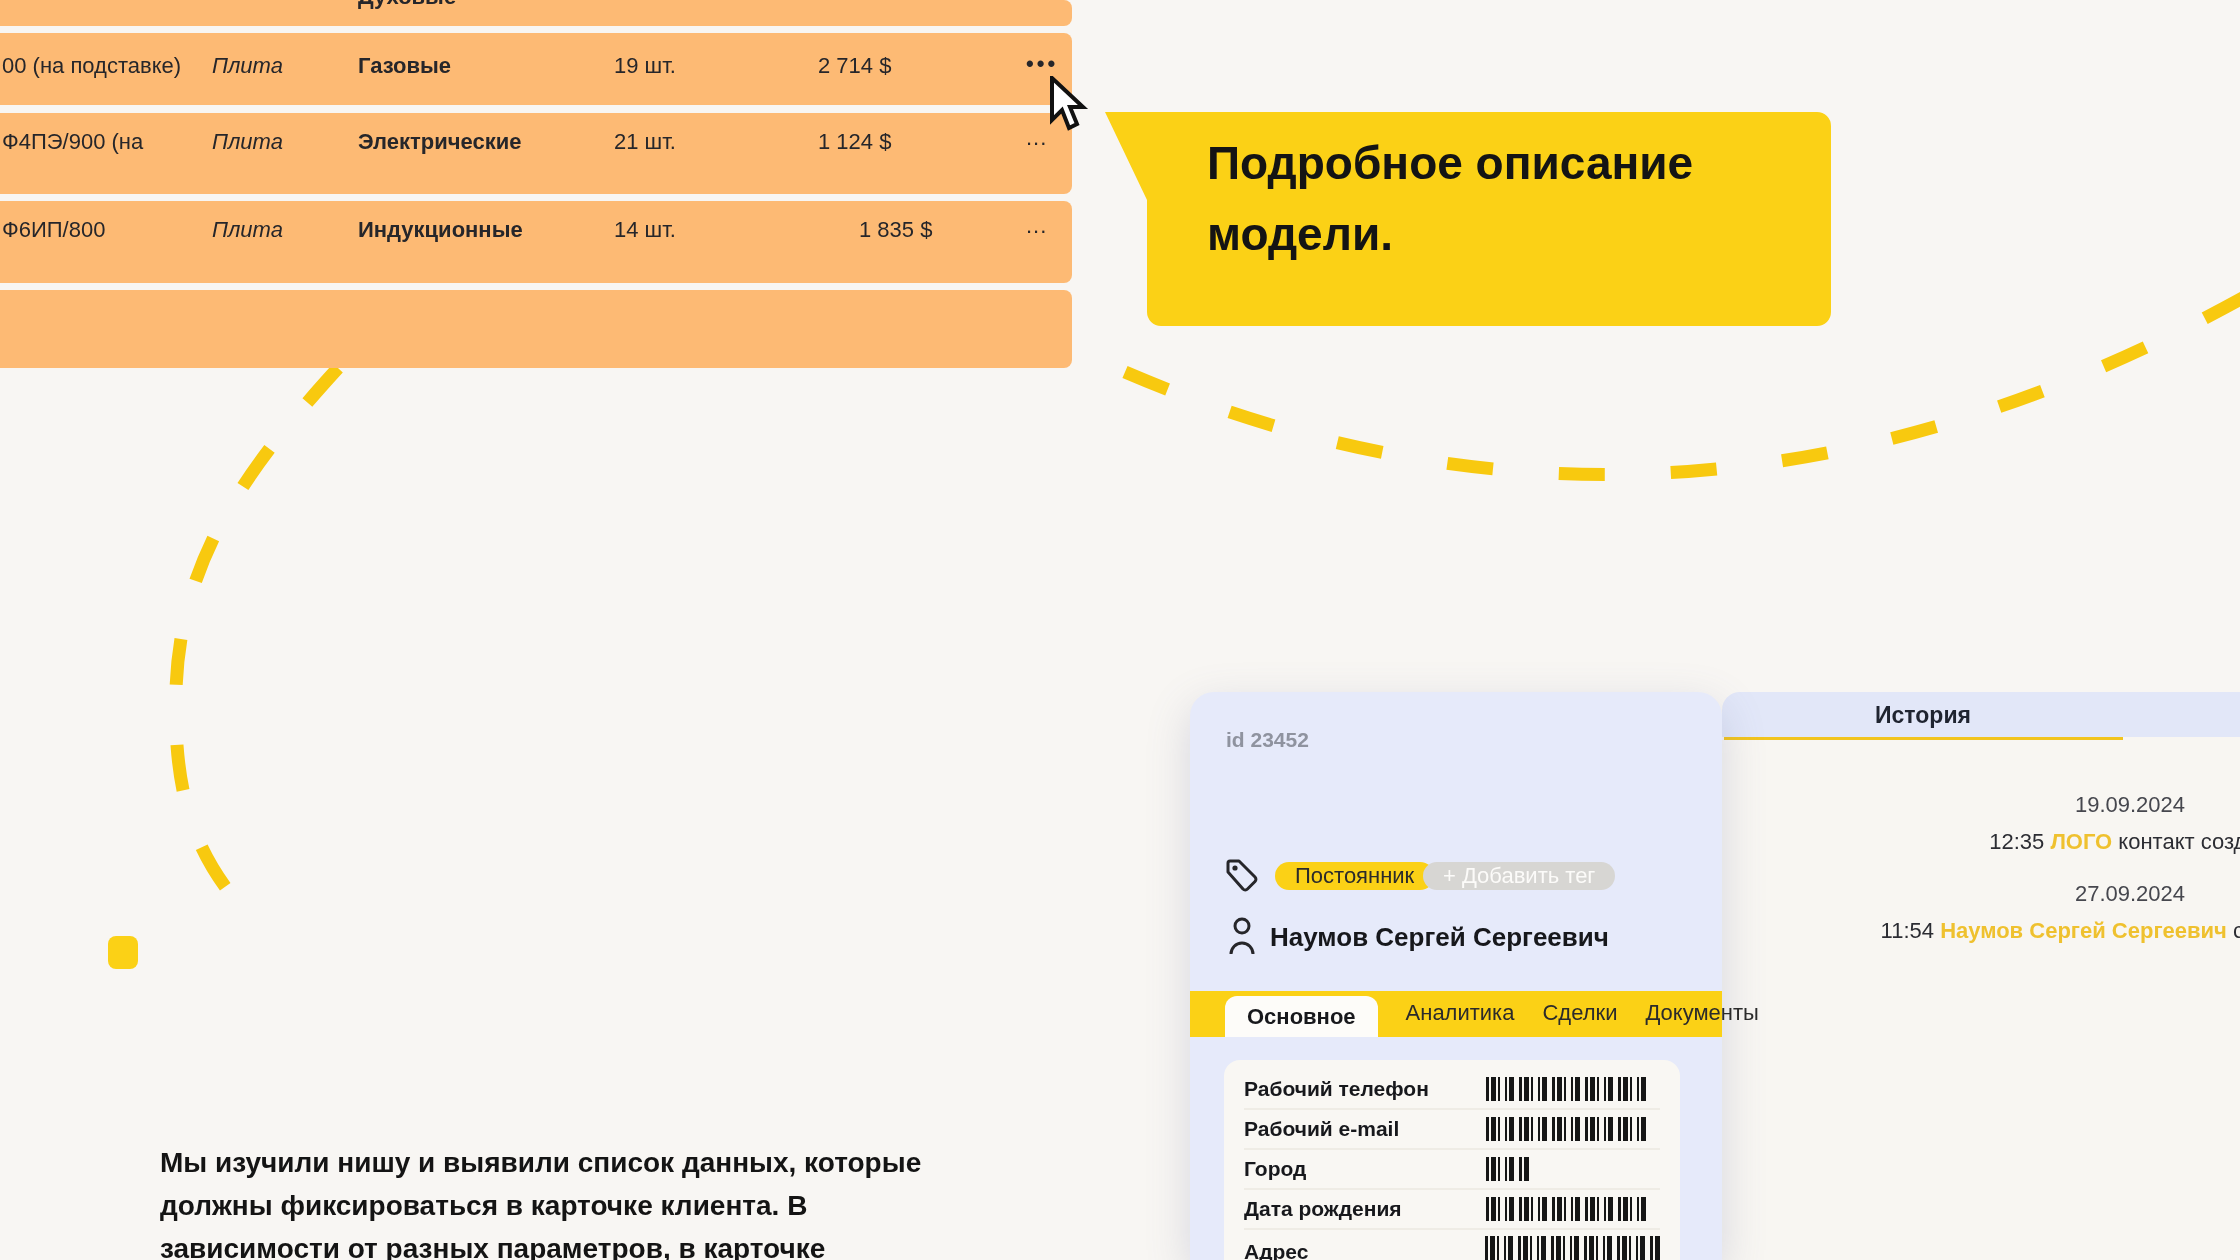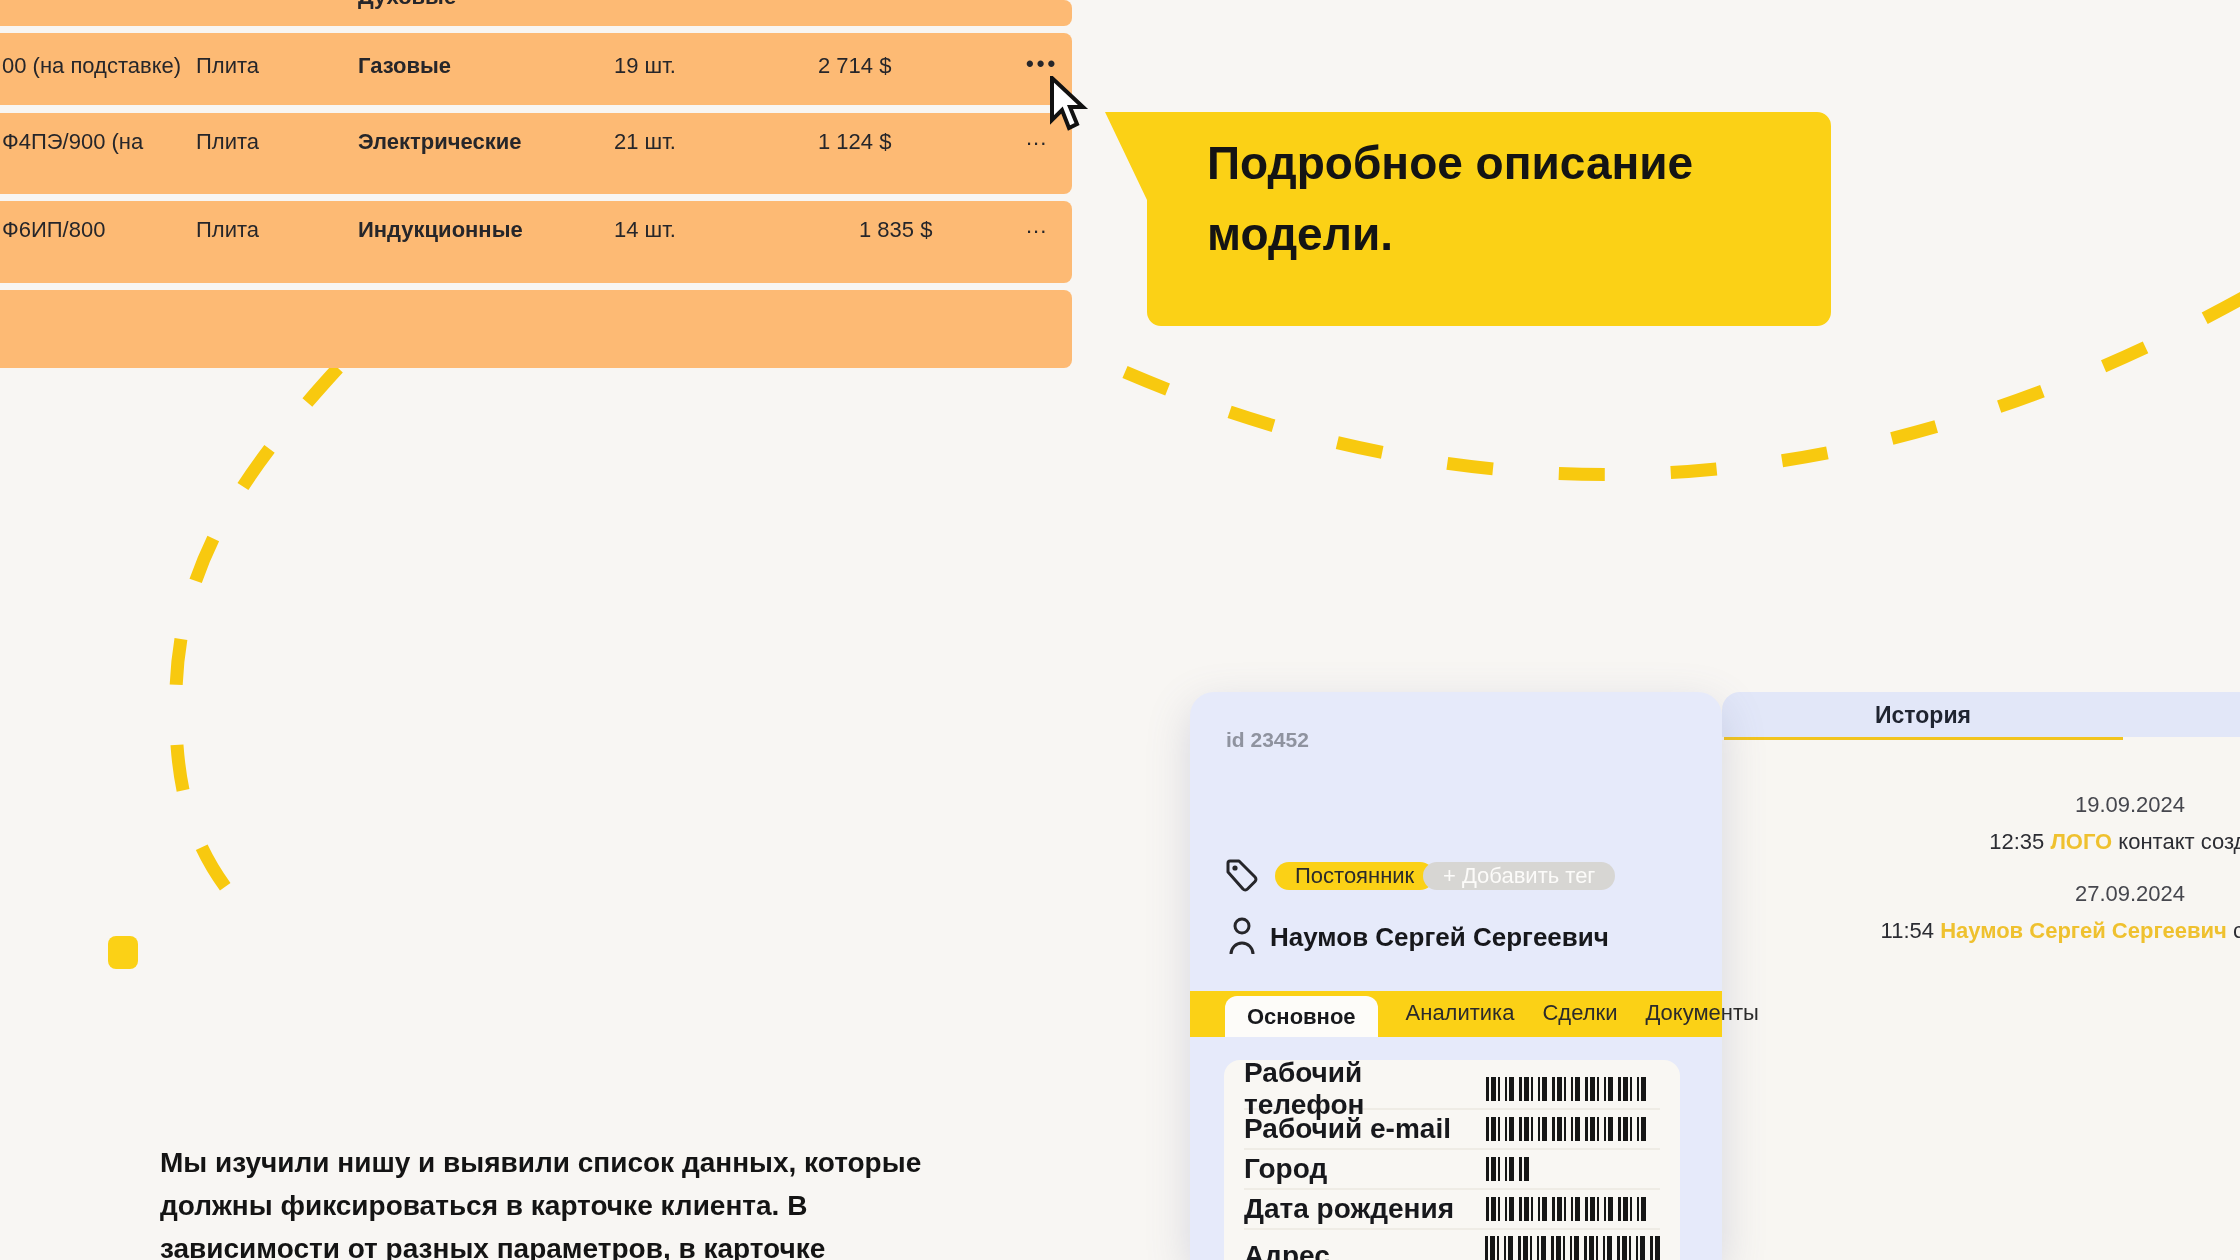--- a/index.html
+++ b/index.html
@@ -7,21 +7,21 @@
          font-family:"Liberation Sans","DejaVu Sans",sans-serif;color:#26262a;}
 
   
   #curves{position:absolute;left:0;top:0;z-index:1;}
 
   
   .table-wrap{position:absolute;left:0;top:0;width:1072px;z-index:2;}
   .trow{position:absolute;left:0;width:1072px;background:#fdba74;border-radius:0 8px 8px 0;}
   .trow span{position:absolute;font-size:22px;white-space:nowrap;}
   .c-name{left:2px;}
-  .c-cat{left:196px;}
+  .c-cat{left:212px;font-style:italic;}
   .c-type{left:358px;font-weight:bold;}
   .c-qty{left:614px;}
   .c-price{left:818px;}
   .c-menu{left:1026px;font-weight:bold;letter-spacing:3px;font-size:21px;}
 
   
   .callout{position:absolute;left:1105px;top:104px;width:740px;height:222px;z-index:4;}
   .callout svg{position:absolute;left:0;top:0;}
   .callout-text{position:absolute;left:102px;top:24px;width:600px;
       font-size:46px;line-height:71px;font-weight:bold;color:#141414;}
@@ -53,21 +53,21 @@
   .manager{position:absolute;left:80px;top:230px;font-size:26px;font-weight:bold;color:#17181c;}
   .tabbar{position:absolute;left:0;top:299px;width:532px;height:46px;background:#fbd116;
       display:flex;align-items:flex-end;padding-left:35px;box-sizing:border-box;gap:28px;}
   .tab{font-size:22px;color:#2b2b2b;padding-bottom:11px;white-space:nowrap;}
   .tab-active{background:#fdfcf9;border-radius:12px 12px 0 0;height:41px;display:flex;
       align-items:center;padding:0 22px;font-weight:bold;color:#17181c;}
   .fields{position:absolute;left:34px;top:368px;width:456px;height:220px;
       background:#f9f7f3;border-radius:16px;padding:10px 20px 0 20px;box-sizing:border-box;}
   .frow{display:flex;align-items:center;height:38px;border-bottom:2px solid #efece5;}
   .frow:last-child{border-bottom:none;}
-  .flabel{width:242px;font-size:28px;font-weight:600;color:#17181c;}
+  .flabel{width:242px;font-size:21px;font-weight:600;color:#17181c;}
   .barcode{height:24px;width:164px;
       background:repeating-linear-gradient(90deg,#161616 0 3px,transparent 3px 5px,
         #161616 5px 10px,transparent 10px 12px,#161616 12px 14px,transparent 14px 19px,
         #161616 19px 21px,transparent 21px 23px,#161616 23px 28px,transparent 28px 33px);}
   .barcode.short{width:44px;}
   .barcode.tall{width:176px;height:60px;align-self:flex-start;margin-top:4px;}
   .frow.tall-row{height:70px;align-items:flex-start;padding-top:2px;}
   .frow.tall-row .flabel{margin-top:8px;}
 
   

